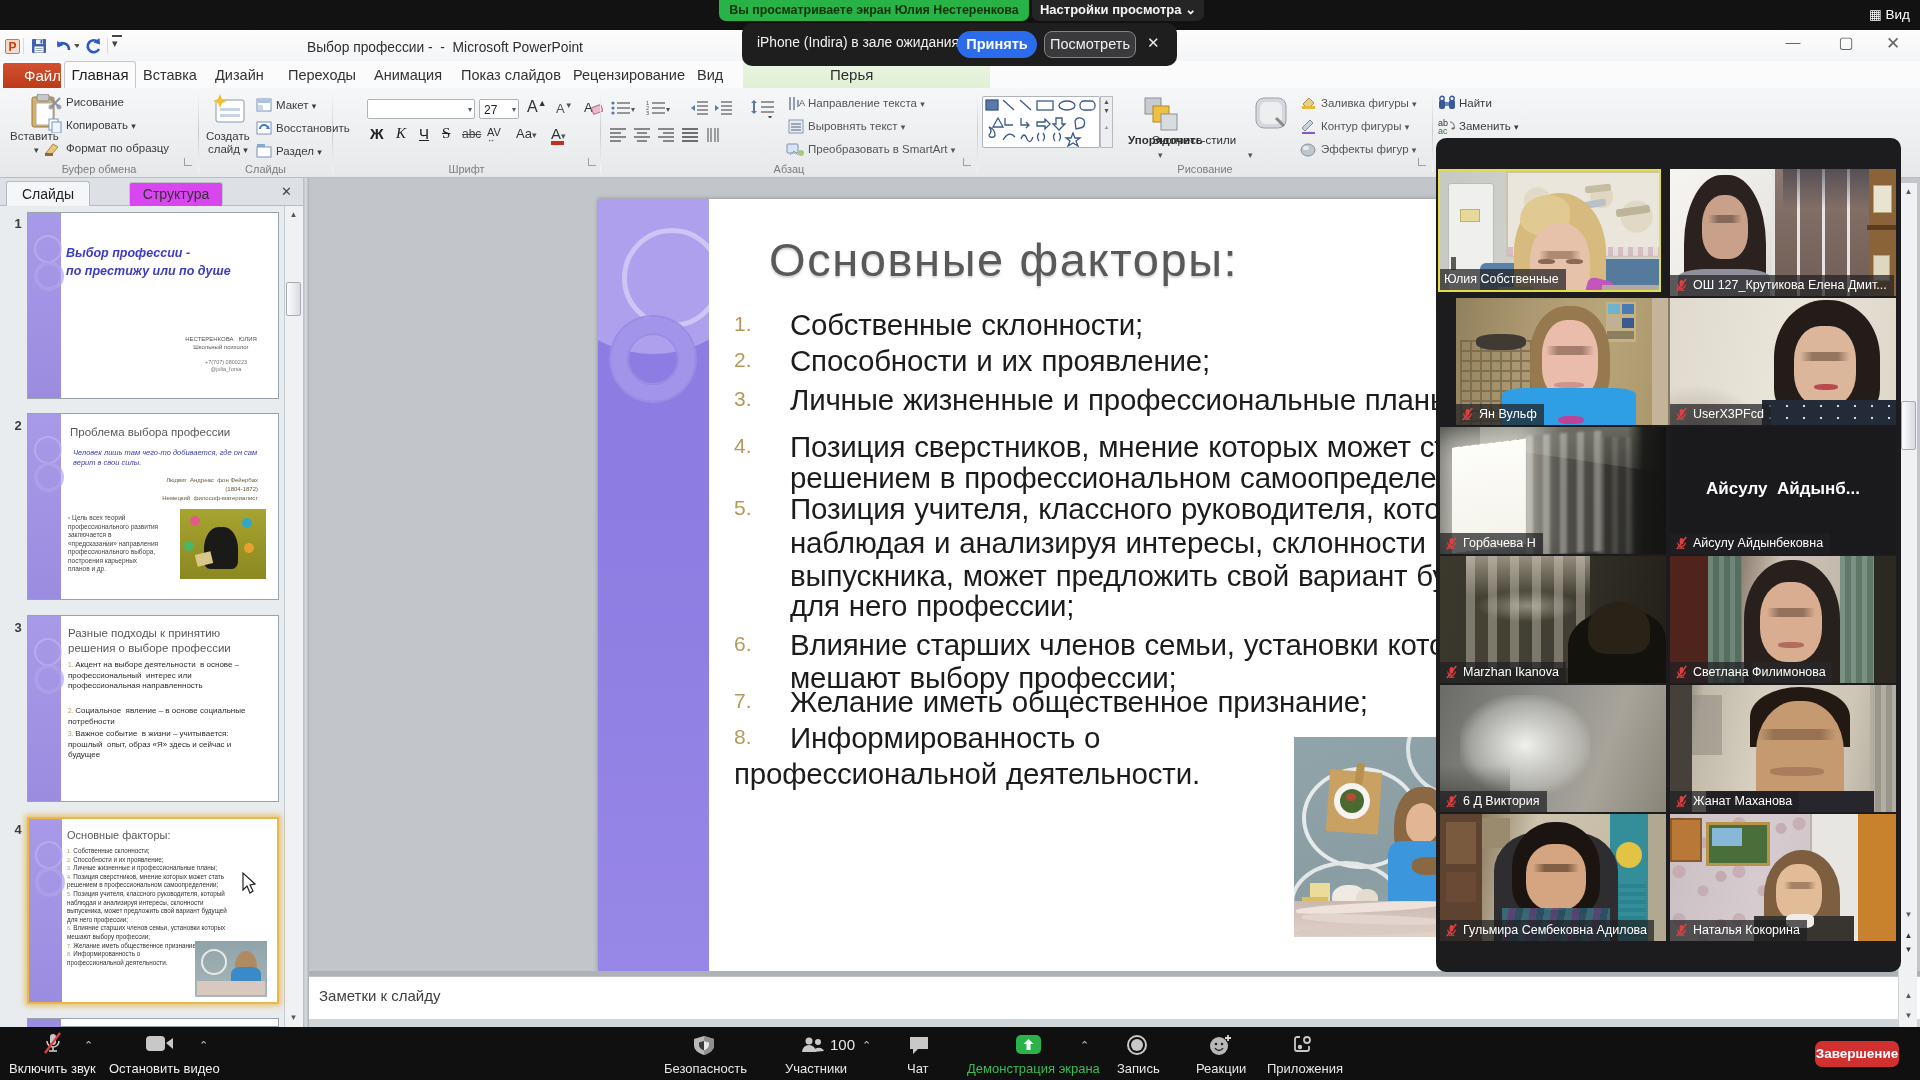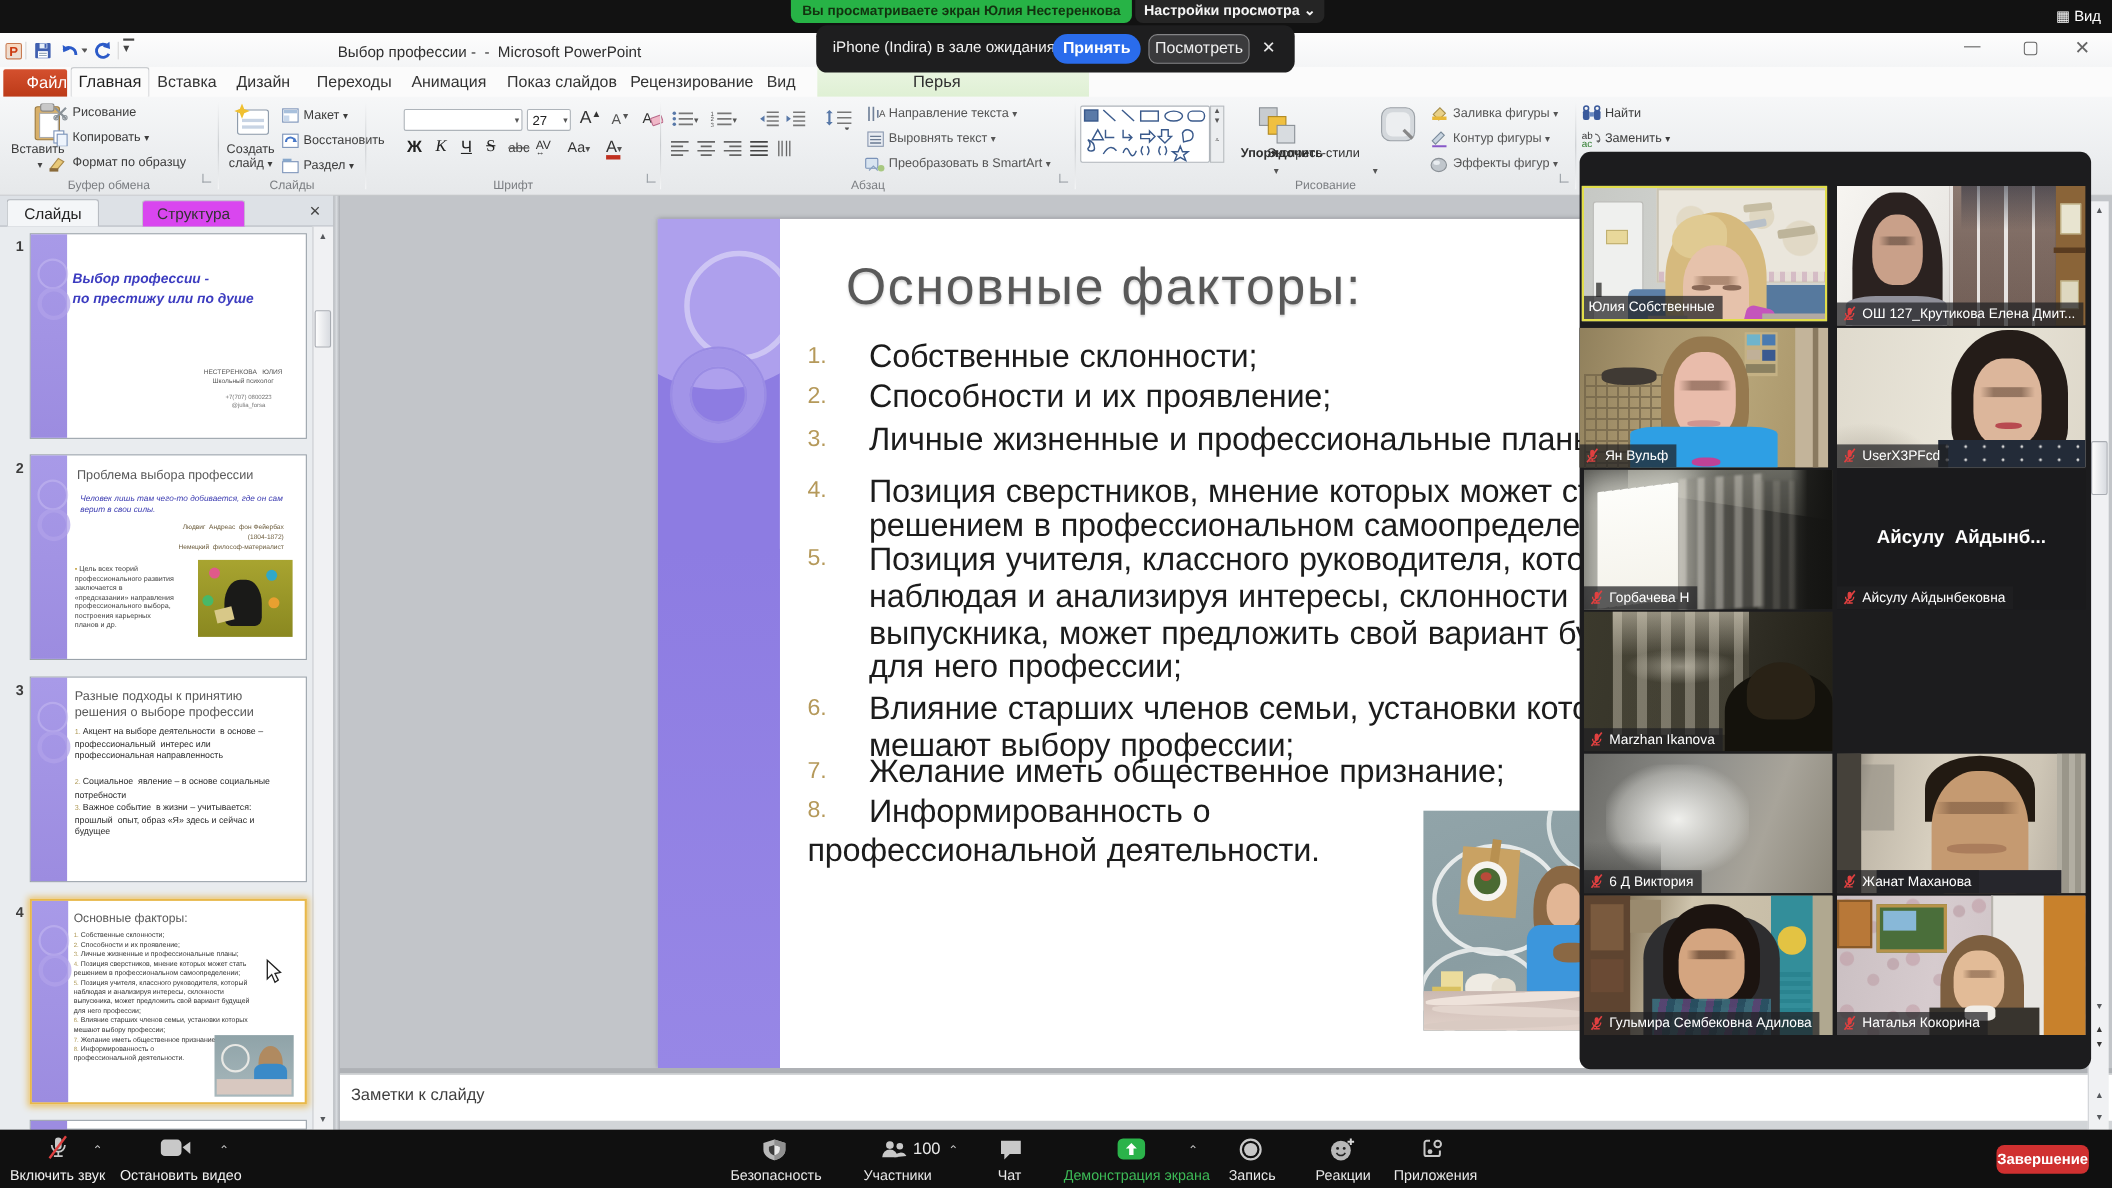--- a/index.html
+++ b/index.html
@@ -608,21 +608,21 @@
       <div class="abs" style="left:8px;top:100px;width:92px;height:29px;background:#90909a;border-radius:30% 30% 0 0;"></div>
       <div class="nlab" style="max-width:226px;"><svg class="mic" viewBox="0 0 16 16">
             <rect x="6" y="2" width="4" height="7" rx="2" fill="#e04040"></rect>
             <path d="M4 7 a4 4 0 0 0 8 0" stroke="#e04040" fill="none" stroke-width="1.3"></path>
             <line x1="8" y1="11" x2="8" y2="13" stroke="#e04040" stroke-width="1.3"></line>
             <line x1="5" y1="13" x2="11" y2="13" stroke="#e04040" stroke-width="1.3"></line>
             <line x1="13" y1="1" x2="3" y2="14" stroke="#e04040" stroke-width="1.6"></line>
           </svg>ОШ 127_Крутикова Елена Дмит...</div>
     </div>
 
-    <div class="tile" style="left:0;top:160px;padding-left:40px;">
+    <div class="tile" style="left:20px;top:160px;padding-left:40px;">
       <div class="abs" style="left:0;top:0;width:100%;height:100%;background:linear-gradient(100deg,#90805c 0%,#ab9870 30%,#b8a67a 60%,#a69266 100%);"></div>
       <div class="abs" style="left:196px;top:0;width:30px;height:127px;background:#c3b49a;"></div>
       <div class="abs" style="left:212px;top:0;width:5px;height:127px;background:#8a7a60;"></div>
       <div class="abs" style="left:4px;top:42px;width:72px;height:85px;background:repeating-linear-gradient(#6e6046 0 2px,transparent 2px 10px),repeating-linear-gradient(90deg,#6e6046 0 2px,transparent 2px 10px);opacity:.65;"></div>
       <div class="abs" style="left:20px;top:36px;width:50px;height:16px;background:#403a34;border-radius:40%;"></div>
       <div class="abs" style="left:150px;top:4px;width:30px;height:40px;background:#c4b184;"></div>
       <div class="abs" style="left:152px;top:6px;width:12px;height:10px;background:#6fb4cc;"></div>
       <div class="abs" style="left:166px;top:6px;width:12px;height:10px;background:#4a7ab0;"></div>
       <div class="abs" style="left:152px;top:20px;width:12px;height:9px;background:#c0b098;"></div>
       <div class="abs" style="left:166px;top:20px;width:12px;height:10px;background:#3a5a90;"></div>
@@ -696,20 +696,39 @@
       <div class="abs" style="left:148px;top:46px;width:62px;height:52px;background:#292216;border-radius:50% 50% 30% 30%;"></div>
       <div class="nlab"><svg class="mic" viewBox="0 0 16 16">
             <rect x="6" y="2" width="4" height="7" rx="2" fill="#e04040"></rect>
             <path d="M4 7 a4 4 0 0 0 8 0" stroke="#e04040" fill="none" stroke-width="1.3"></path>
             <line x1="8" y1="11" x2="8" y2="13" stroke="#e04040" stroke-width="1.3"></line>
             <line x1="5" y1="13" x2="11" y2="13" stroke="#e04040" stroke-width="1.3"></line>
             <line x1="13" y1="1" x2="3" y2="14" stroke="#e04040" stroke-width="1.6"></line>
           </svg>Marzhan Ikanova</div>
     </div>
 
+    <div class="tile" style="left:234px;top:418px;">
+      <div class="abs" style="left:0;top:0;width:100%;height:100%;background:linear-gradient(100deg,#55352c,#6a564a 20%,#cdc3b6 45%,#c3b9ac 70%,#463e34 100%);"></div>
+      <div class="abs" style="left:0;top:0;width:38px;height:127px;background:#4e241c;"></div>
+      <div class="abs" style="left:38px;top:0;width:34px;height:127px;background:repeating-linear-gradient(90deg,#6e8676 0 5px,#566e60 5px 11px);"></div>
+      <div class="abs" style="left:170px;top:0;width:38px;height:127px;background:repeating-linear-gradient(90deg,#7a9082 0 5px,#607868 5px 11px);"></div>
+      <div class="abs" style="left:204px;top:0;width:22px;height:127px;background:#2c2822;"></div>
+      <div class="abs" style="left:74px;top:4px;width:96px;height:123px;background:#28201c;border-radius:48% 48% 0 0;"></div>
+      <div class="abs" style="left:90px;top:26px;width:62px;height:80px;background:#d9ad90;border-radius:44% 44% 42% 42%;"></div>
+      <div class="abs" style="left:97px;top:52px;width:48px;height:9px;background:linear-gradient(90deg,transparent,#5a4030 25%,#5a4030 75%,transparent);opacity:.55;"></div>
+      <div class="abs" style="left:108px;top:86px;width:26px;height:6px;background:#a85a50;border-radius:40%;opacity:.8;"></div>
+      <div class="abs" style="left:82px;top:106px;width:80px;height:21px;background:#3a342c;"></div>
+      <div class="nlab"><svg class="mic" viewBox="0 0 16 16">
+            <rect x="6" y="2" width="4" height="7" rx="2" fill="#e04040"></rect>
+            <path d="M4 7 a4 4 0 0 0 8 0" stroke="#e04040" fill="none" stroke-width="1.3"></path>
+            <line x1="8" y1="11" x2="8" y2="13" stroke="#e04040" stroke-width="1.3"></line>
+            <line x1="5" y1="13" x2="11" y2="13" stroke="#e04040" stroke-width="1.3"></line>
+            <line x1="13" y1="1" x2="3" y2="14" stroke="#e04040" stroke-width="1.6"></line>
+          </svg>Светлана Филимонова</div>
+    </div>
 
     <div class="tile" style="left:4px;top:547px;">
       <div class="abs" style="left:0;top:0;width:100%;height:100%;background:linear-gradient(110deg,#6a6a66,#8e8e8a 40%,#a8a49a 70%,#8a8578 100%);"></div>
       <div class="abs" style="left:20px;top:10px;width:130px;height:100px;background:radial-gradient(ellipse, rgba(245,245,242,.95), rgba(220,220,215,.4) 60%, transparent 75%);"></div>
       <div class="abs" style="left:0;top:80px;width:70px;height:47px;background:linear-gradient(transparent,rgba(40,40,38,.7));"></div>
       <div class="nlab"><svg class="mic" viewBox="0 0 16 16">
             <rect x="6" y="2" width="4" height="7" rx="2" fill="#e04040"></rect>
             <path d="M4 7 a4 4 0 0 0 8 0" stroke="#e04040" fill="none" stroke-width="1.3"></path>
             <line x1="8" y1="11" x2="8" y2="13" stroke="#e04040" stroke-width="1.3"></line>
             <line x1="5" y1="13" x2="11" y2="13" stroke="#e04040" stroke-width="1.3"></line>

